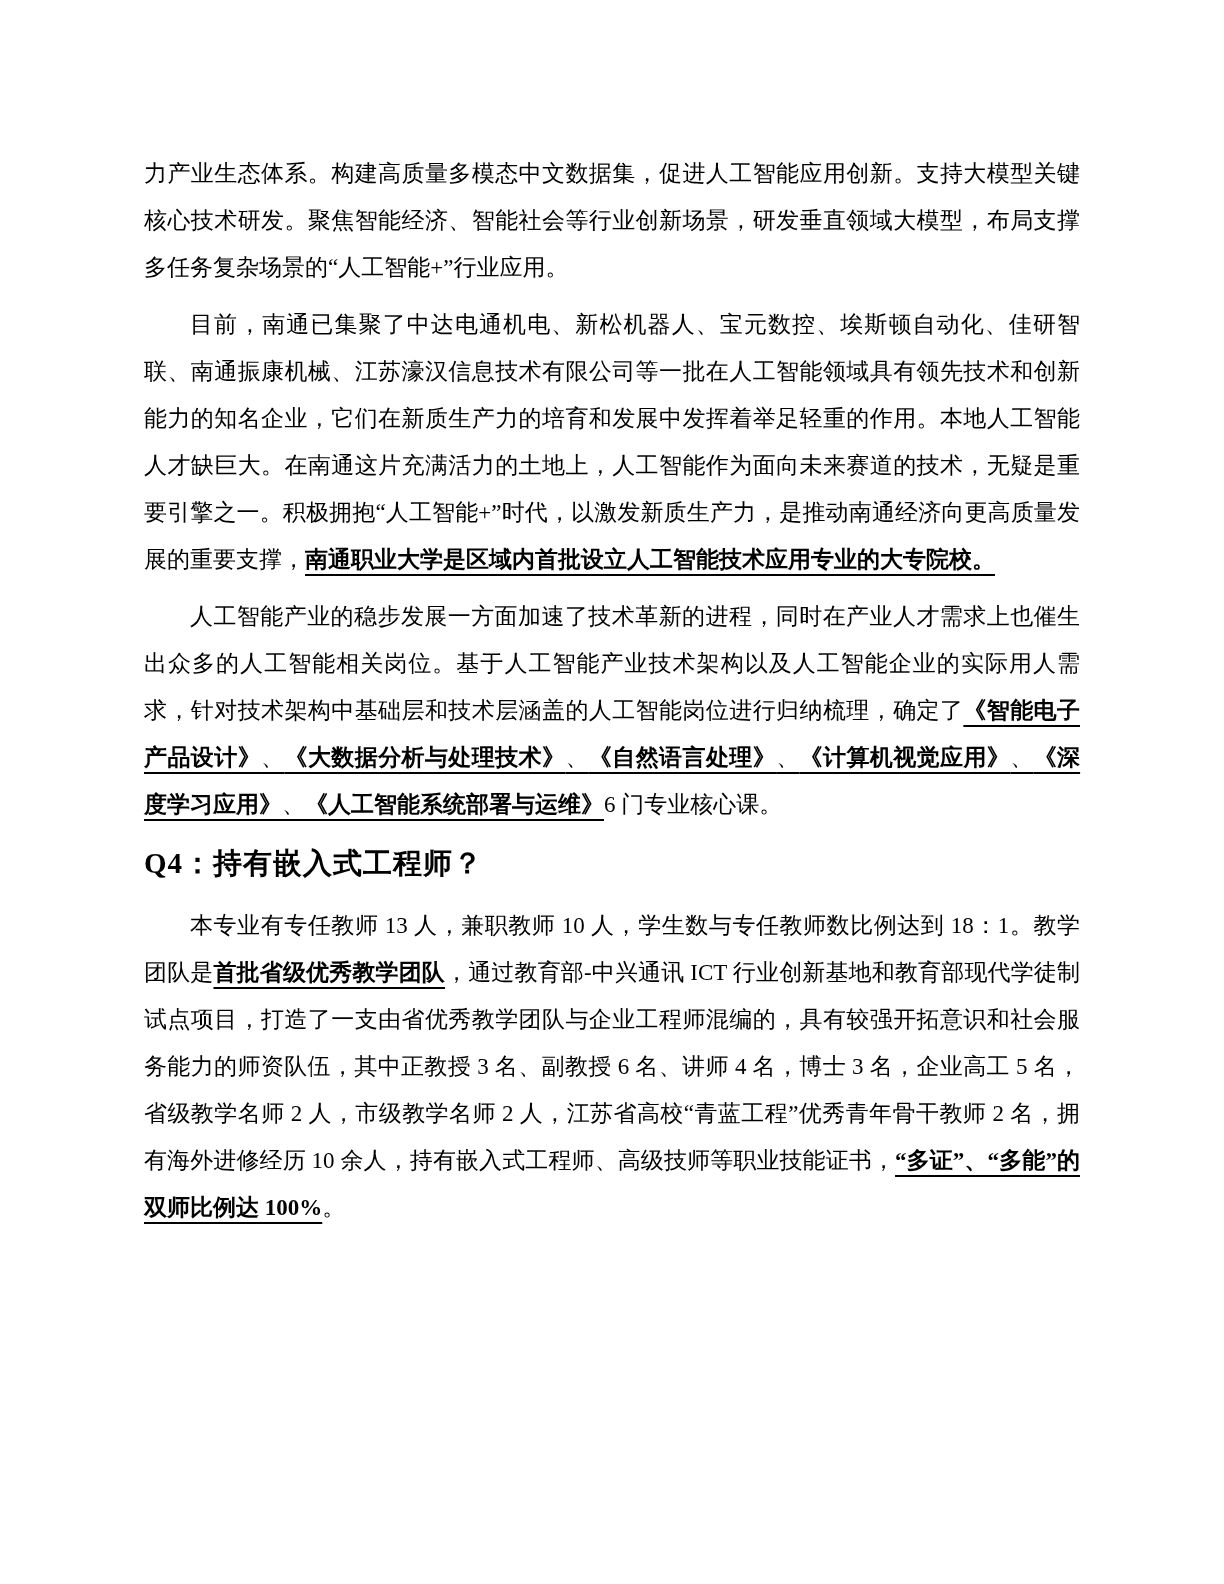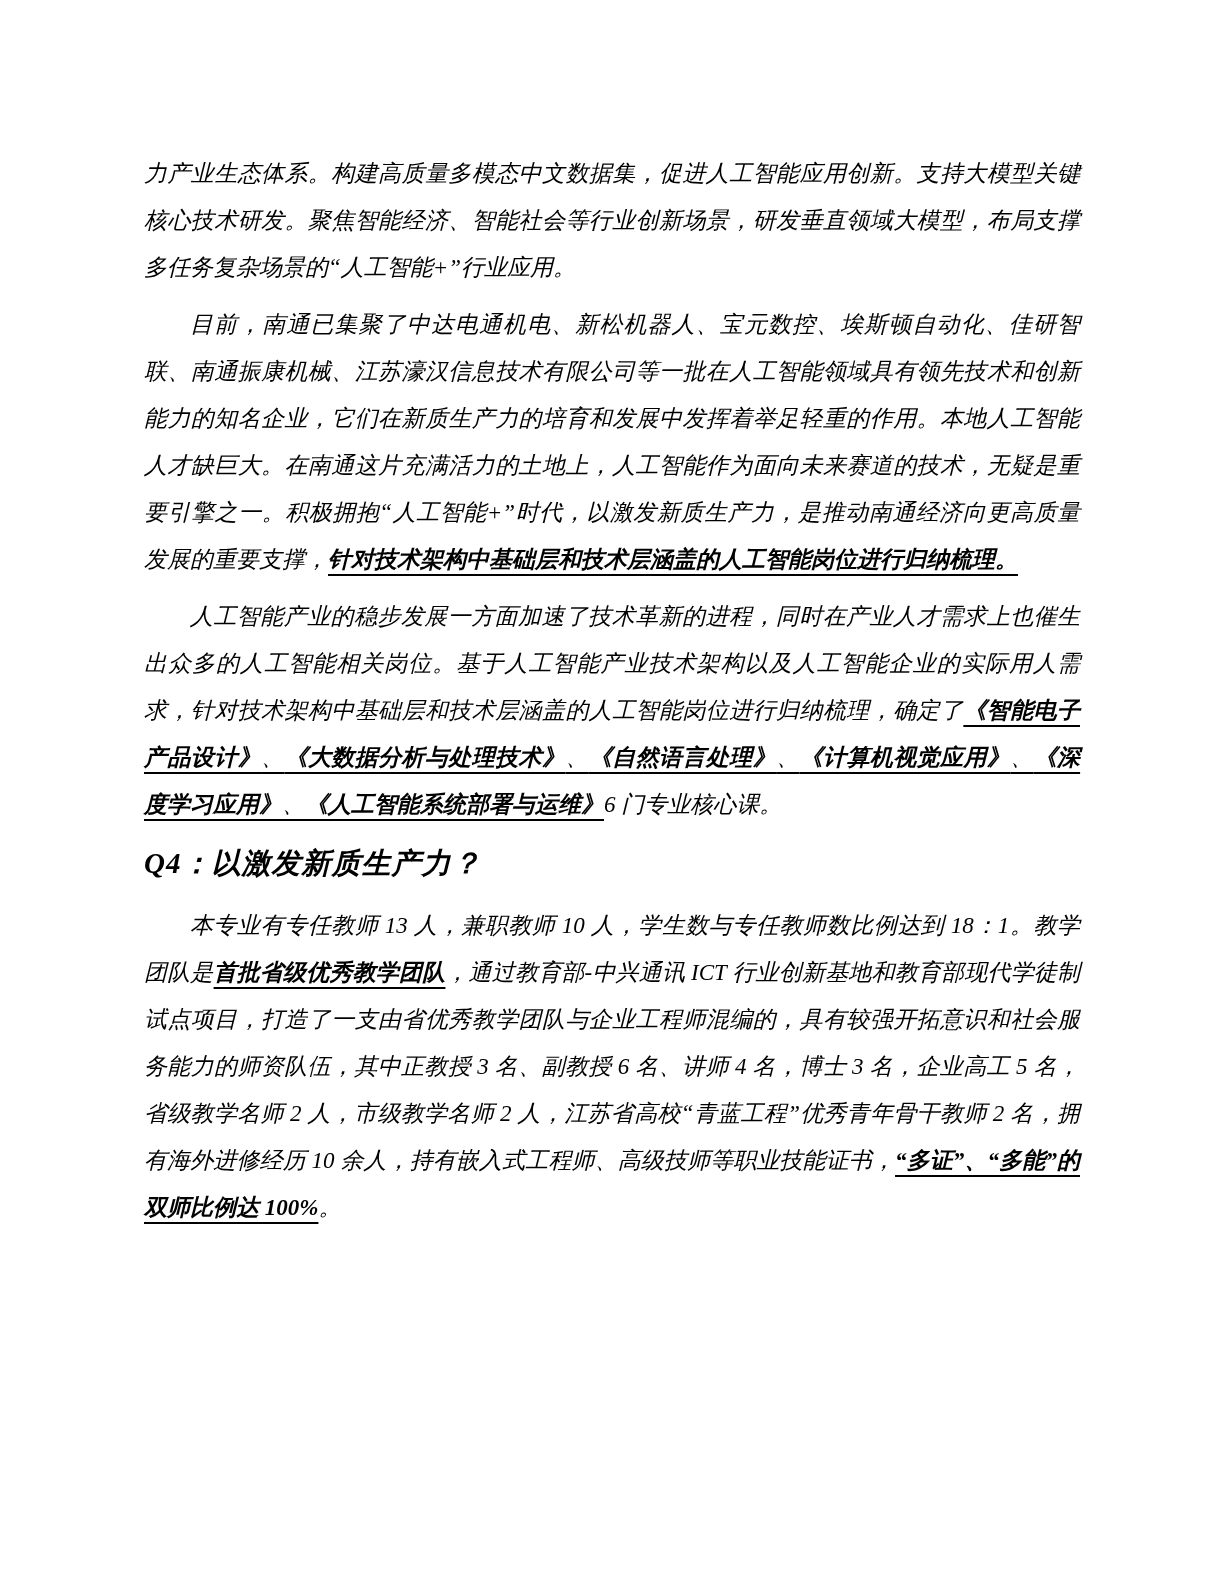--- a/index.html
+++ b/index.html
@@ -11,21 +11,20 @@
     position: relative;
     width: 1224px;
     height: 1584px;
     margin: 0 auto;
     background: #ffffff;
     box-sizing: border-box;
     padding: 150px 144px 0 144px;
     overflow: hidden;
     font-family: "Liberation Serif", "DejaVu Serif", serif;
     color: #000000;
-    font-style: italic;
   }
   .paragraph {
     font-size: 23px;
     line-height: 47px;
     text-align: justify;
     text-justify: inter-ideograph;
     margin: 0 0 10px 0;
     word-break: break-all;
   }
   .paragraph.indent {
@@ -49,18 +48,18 @@
     text-decoration-thickness: 2px;
     text-underline-offset: 7px;
   }
 </style>
 </head>
 <body>
 
 <div class="page" style="background: rgb(255, 255, 255); color: rgb(0, 0, 0);">
   <div>
       <p class="paragraph"><span>力产业生态体系。构建高质量多模态中文数据集，促进人工智能应用创新。支持大模型关键核心技术研发。聚焦智能经济、智能社会等行业创新场景，研发垂直领域大模型，布局支撑多任务复杂场景的“人工智能+”行业应用。</span></p>
-      <p class="paragraph indent"><span>目前，南通已集聚了中达电通机电、新松机器人、宝元数控、埃斯顿自动化、佳研智联、南通振康机械、江苏濠汉信息技术有限公司等一批在人工智能领域具有领先技术和创新能力的知名企业，它们在新质生产力的培育和发展中发挥着举足轻重的作用。本地人工智能人才缺巨大。在南通这片充满活力的土地上，人工智能作为面向未来赛道的技术，无疑是重要引擎之一。积极拥抱“人工智能+”时代，以激发新质生产力，是推动南通经济向更高质量发展的重要支撑，</span><span class="bold underline">针对技术架构中基础层和技术层涵盖的人工智能岗位进行归纳梳理。</span></p>
+      <p class="paragraph indent"><span>目前，南通已集聚了中达电通机电、新松机器人、宝元数控、埃斯顿自动化、佳研智联、南通振康机械、江苏濠汉信息技术有限公司等一批在人工智能领域具有领先技术和创新能力的知名企业，它们在新质生产力的培育和发展中发挥着举足轻重的作用。本地人工智能人才缺巨大。在南通这片充满活力的土地上，人工智能作为面向未来赛道的技术，无疑是重要引擎之一。积极拥抱“人工智能+”时代，以激发新质生产力，是推动南通经济向更高质量发展的重要支撑，</span><span class="bold underline">南通职业大学是区域内首批设立人工智能技术应用专业的大专院校。</span></p>
       <p class="paragraph indent"><span>人工智能产业的稳步发展一方面加速了技术革新的进程，同时在产业人才需求上也催生出众多的人工智能相关岗位。基于人工智能产业技术架构以及人工智能企业的实际用人需求，针对技术架构中基础层和技术层涵盖的人工智能岗位进行归纳梳理，确定了</span><span class="bold underline">《智能电子产品设计》</span><span class="underline">、</span><span class="bold underline">《大数据分析与处理技术》</span><span class="underline">、</span><span class="bold underline">《自然语言处理》</span><span class="underline">、</span><span class="bold underline">《计算机视觉应用》</span><span class="underline">、</span><span class="bold underline">《深度学习应用》</span><span class="underline">、</span><span class="bold underline">《人工智能系统部署与运维》</span><span>6 门专业核心课。</span></p>
-      <h2 class="heading"><span class="bold">Q4：</span><span class="bold sans">以激发新质生产力？</span></h2>
+      <h2 class="heading"><span class="bold">Q4：</span><span class="bold sans">持有嵌入式工程师？</span></h2>
       <p class="paragraph indent"><span>本专业有专任教师 13 人，兼职教师 10 人，学生数与专任教师数比例达到 18：1。教学团队是</span><span class="bold underline">首批省级优秀教学团队</span><span>，通过教育部-中兴通讯 ICT 行业创新基地和教育部现代学徒制试点项目，打造了一支由省优秀教学团队与企业工程师混编的，具有较强开拓意识和社会服务能力的师资队伍，其中正教授 3 名、副教授 6 名、讲师 4 名，博士 3 名，企业高工 5 名，省级教学名师 2 人，市级教学名师 2 人，江苏省高校“青蓝工程”优秀青年骨干教师 2 名，拥有海外进修经历 10 余人，持有嵌入式工程师、高级技师等职业技能证书，</span><span class="bold underline">“多证”、“多能”的双师比例达 100%</span><span>。</span></p>
     </div>
 </div>
 
 </body></html>

